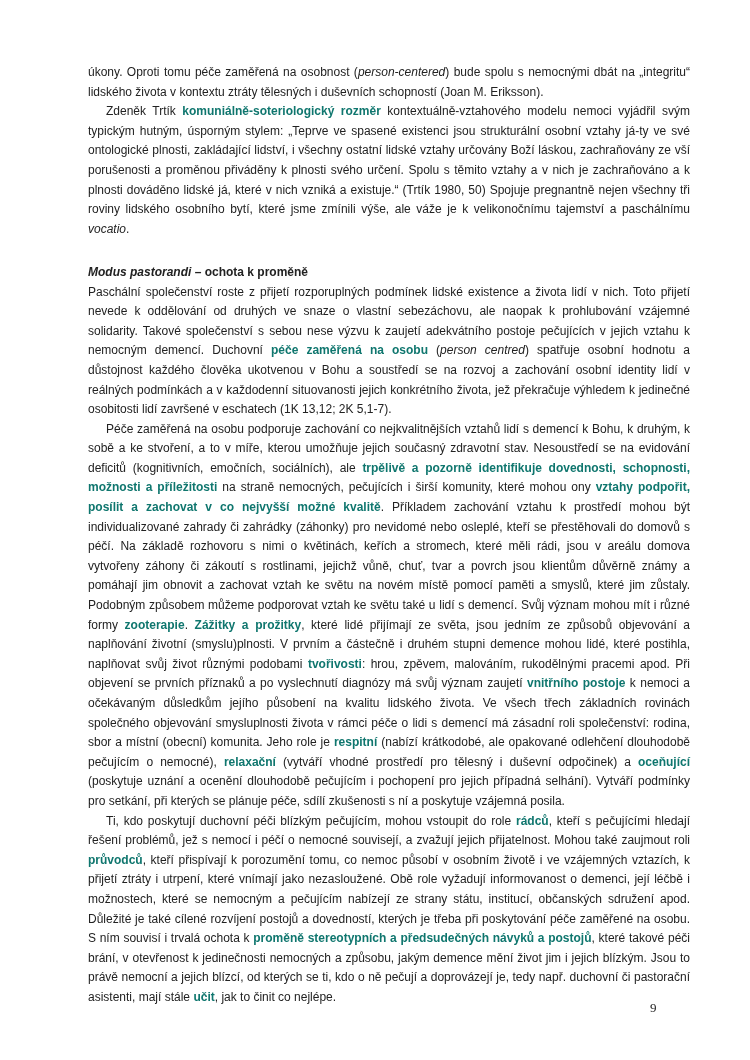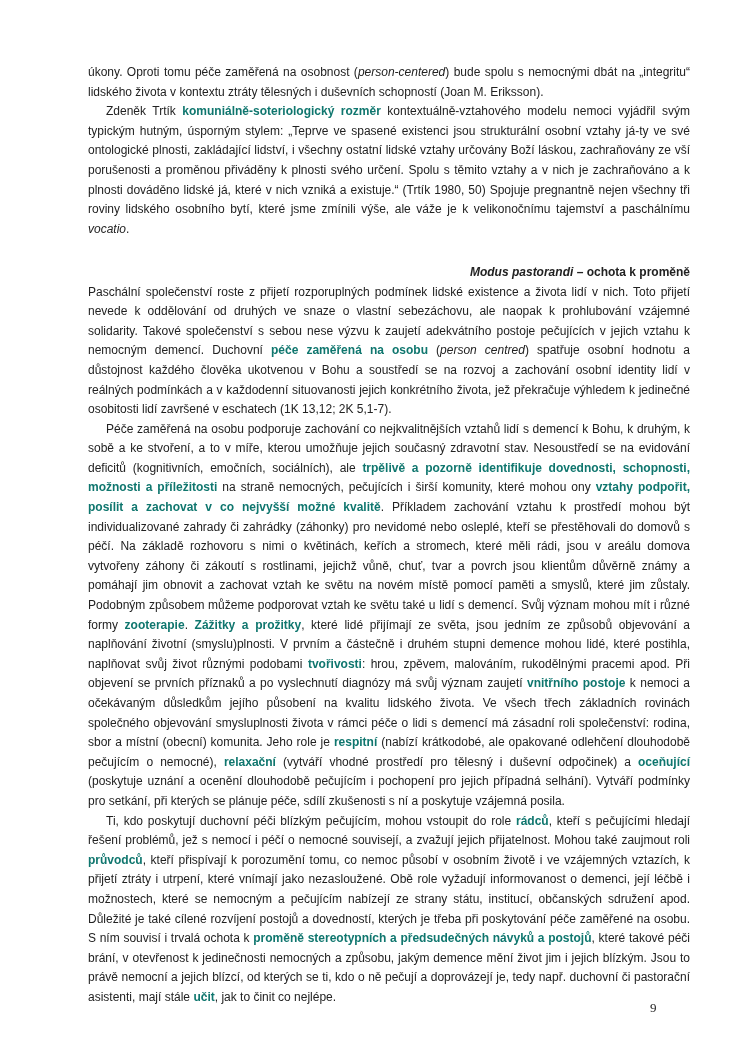--- a/index.html
+++ b/index.html
@@ -6,21 +6,21 @@
     body { width: 750px; height: 1060px; position: relative; overflow: hidden; }
     .page {
       position: absolute; left: 88px; top: 63px; width: 602px;
       font-family: Liberation Sans, sans-serif;
       font-size: 12px; line-height: 19.6px; color: #222;
       text-align: justify; hyphens: manual;
     }
     .para { margin: 0; text-indent: 0; }
     .para.indent { text-indent: 18px; }
     .gap { height: 19.6px; }
-    .heading { margin: 0; font-weight: bold; text-align: right; }
+    .heading { margin: 0; font-weight: bold; text-align: left; }
     .heading .it { font-style: italic; }
     b { font-weight: bold; color: #0f766e; }
     i { font-style: italic; }
     .page-number {
       position: absolute; left: 650px; top: 1000px;
       font-family: "Liberation Serif", "DejaVu Serif", serif; font-size: 13px; color: #222;
     }
   </style>
 </head>
 <body>

